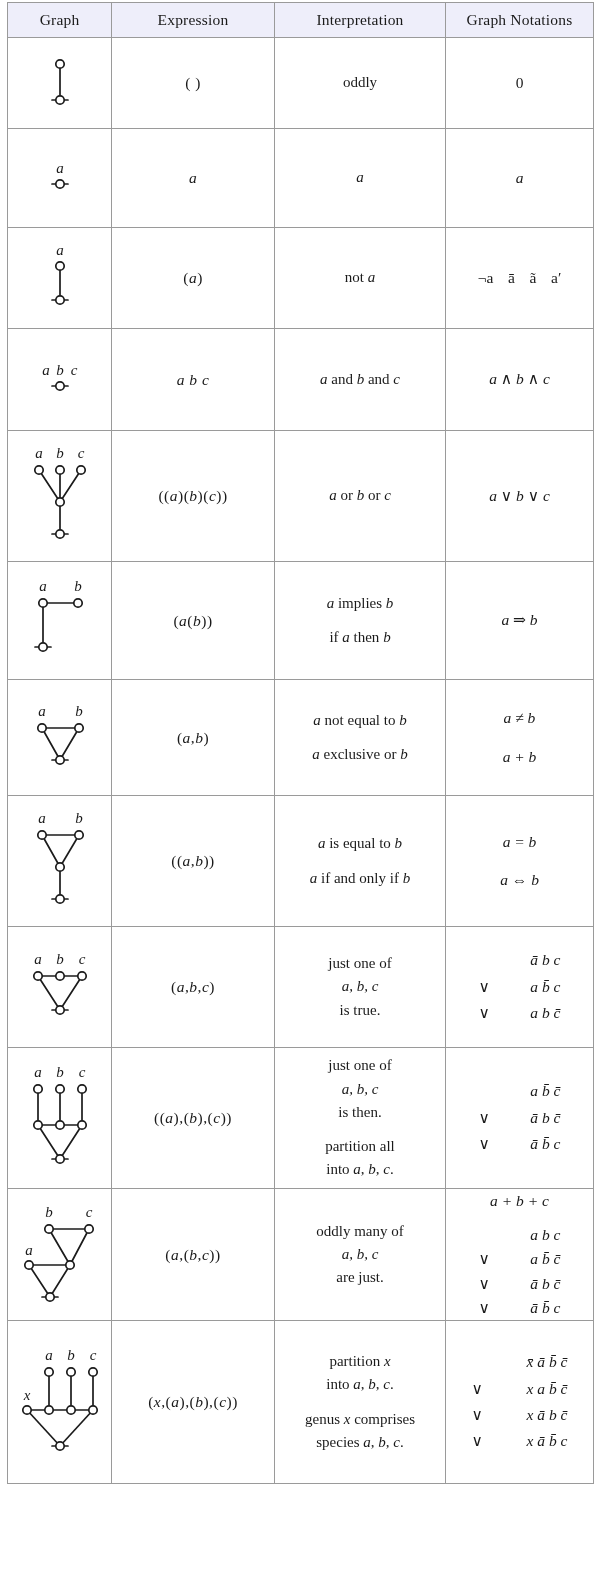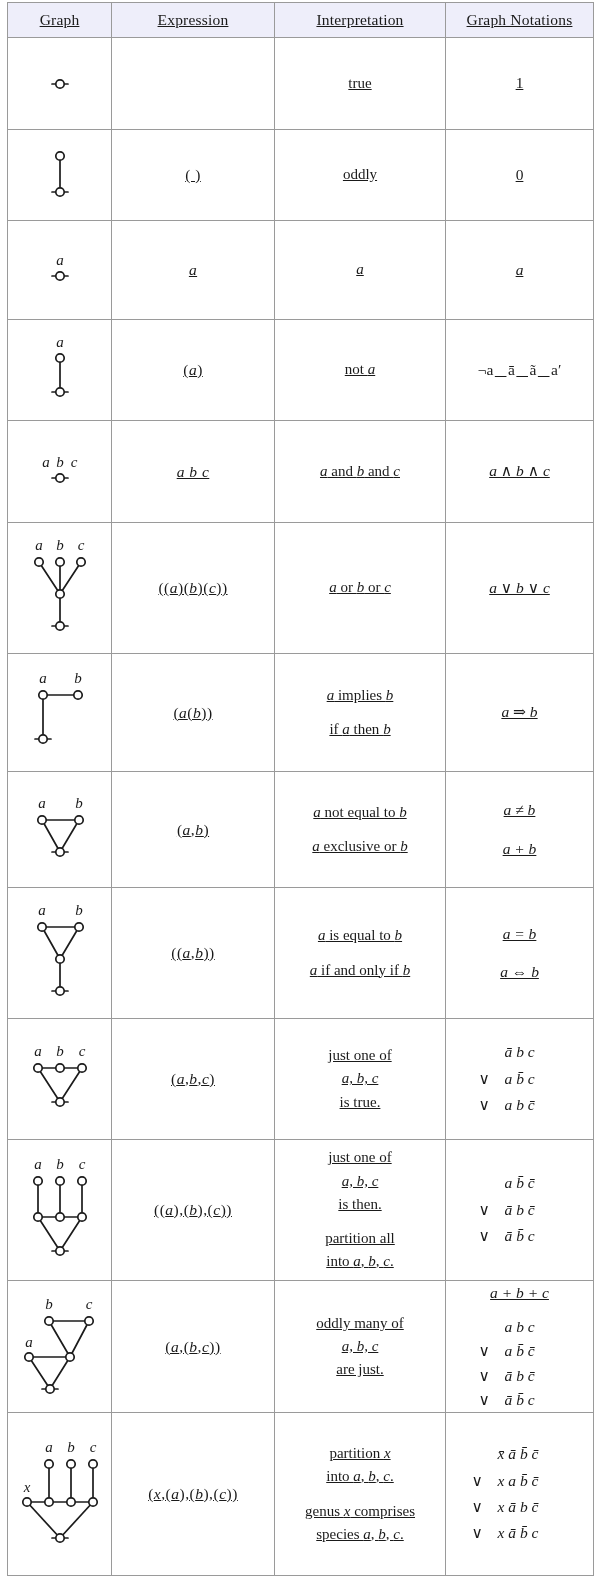--- a/index.html
+++ b/index.html
@@ -14,21 +14,20 @@
     height:1581px;
     position:relative;
     overflow:hidden;
     background:#fff;
   }
   table.cs-table{
     border-collapse:collapse;
     width:586px;
     margin:2px 7px 0 7px;
     table-layout:fixed;
-    text-decoration:underline;
   }
   table.cs-table td,table.cs-table th{
     border:1px solid #9a9a9a;
     text-align:center;
     vertical-align:middle;
     padding:0;
   }
   thead th{
     background:#eeeefa;
     height:34px;
@@ -58,21 +57,21 @@
   .expr i{font-style:italic;}
   .interp{font-size:15px;line-height:1.55;}
   .interp .ln{display:block;}
   .interp .gap{display:block;height:11px;}
   .interp i{font-style:italic;}
   .other{font-size:15.5px;line-height:1.7;white-space:nowrap;}
   .other .ln{display:block;}
   .other .gap{display:block;height:12px;}
   .orrow{display:block;}
   .orrow .op{display:inline-block;width:26px;text-align:left;}
-  .orrow .tm{display:inline-block;min-width:56px;text-align:left;}
+  .orrow .tm{display:inline-block;min-width:56px;text-align:right;}
   .lit{display:inline-block;padding:0 1.5px;}
 </style>
 </head>
 <body>
 
 <div id="sheet">
 
 <table class="cs-table">
   <colgroup>
     <col class="c-graph">
@@ -83,33 +82,20 @@
   <thead>
     <tr>
       <th>Graph</th>
       <th>Expression</th>
       <th>Interpretation</th>
       <th>Graph Notations</th>
     </tr>
   </thead>
   <tbody>
 
-  <tr style="height:92px">
-    <td class="graph-cell">
-      <div class="graph-wrap">
-        <svg class="cg" width="60" height="30" viewBox="0 0 60 30">
-          <line x1="22" y1="15" x2="38" y2="15"></line>
-          <circle cx="30" cy="15" r="4.2"></circle>
-        </svg>
-      </div>
-    </td>
-    <td><span class="expr"></span></td>
-    <td><span class="interp">true</span></td>
-    <td><span class="other">1</span></td>
-  </tr>
 
   <tr style="height:91px">
     <td class="graph-cell">
       <div class="graph-wrap">
         <svg class="cg" width="60" height="62" viewBox="0 0 60 62">
           <line x1="30" y1="12" x2="30" y2="48"></line>
           <circle cx="30" cy="12" r="4.2"></circle>
           <line x1="22" y1="48" x2="38" y2="48"></line>
           <circle cx="30" cy="48" r="4.2"></circle>
         </svg>

